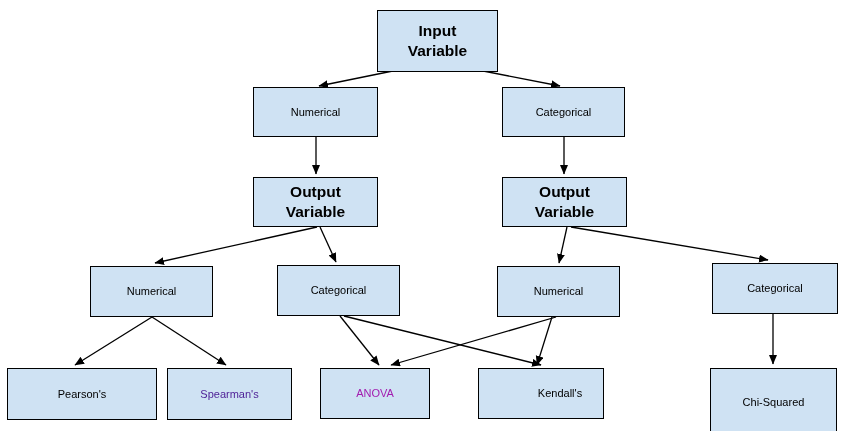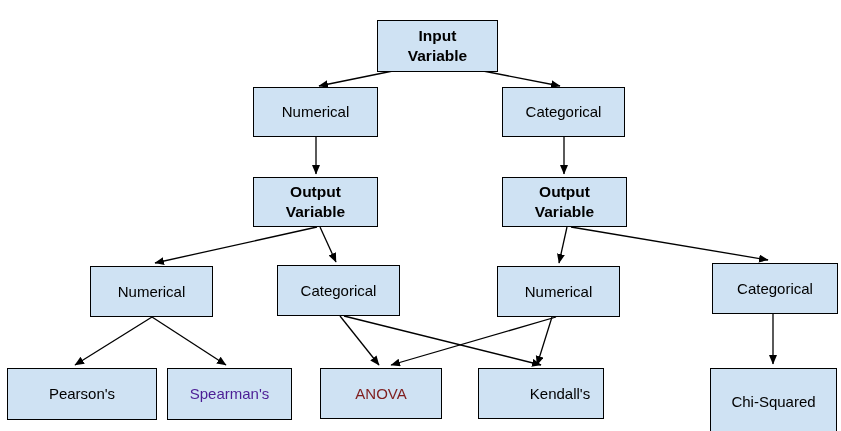--- a/index.html
+++ b/index.html
@@ -24,21 +24,21 @@
   }
   .node {
     position: absolute;
     box-sizing: border-box;
     border: 1px solid #000000;
     background: #cfe2f3;
     display: flex;
     align-items: center;
     justify-content: center;
     text-align: center;
-    font-size: 15px;
+    font-size: 11px;
     line-height: 1.28;
     color: #000000;
     white-space: pre-line;
   }
   .node.bold {
     font-weight: 700;
     font-size: 15.5px;
   }
 </style>
 </head>
@@ -63,31 +63,31 @@
         <line x1="152" y1="317" x2="75" y2="365" stroke="#000000" stroke-width="1.3" marker-end="url(#arrowhead)"></line>
         <line x1="152" y1="317" x2="226" y2="365" stroke="#000000" stroke-width="1.3" marker-end="url(#arrowhead)"></line>
         <line x1="340" y1="316" x2="379" y2="365" stroke="#000000" stroke-width="1.3" marker-end="url(#arrowhead)"></line>
         <line x1="344" y1="316" x2="541" y2="365" stroke="#000000" stroke-width="1.3" marker-end="url(#arrowhead)"></line>
         <line x1="556" y1="317" x2="391" y2="365" stroke="#000000" stroke-width="1.3" marker-end="url(#arrowhead)"></line>
         <line x1="552" y1="317" x2="537" y2="365" stroke="#000000" stroke-width="1.3" marker-end="url(#arrowhead)"></line>
         <line x1="773" y1="314" x2="773" y2="364" stroke="#000000" stroke-width="1.3" marker-end="url(#arrowhead)"></line>
       </g>
   </svg>
   <div id="nodes-layer">
-      <div class="node bold" style="left: 377px; top: 20px; width: 121px; height: 52px; background: rgb(207, 226, 243); border-color: rgb(0, 0, 0); color: rgb(0, 0, 0);">Input
+      <div class="node bold" style="left: 377px; top: 10px; width: 121px; height: 62px; background: rgb(207, 226, 243); border-color: rgb(0, 0, 0); color: rgb(0, 0, 0);">Input
 Variable</div>
       <div class="node" style="left: 253px; top: 87px; width: 125px; height: 50px; background: rgb(207, 226, 243); border-color: rgb(0, 0, 0); color: rgb(0, 0, 0);">Numerical</div>
       <div class="node" style="left: 502px; top: 87px; width: 123px; height: 50px; background: rgb(207, 226, 243); border-color: rgb(0, 0, 0); color: rgb(0, 0, 0);">Categorical</div>
       <div class="node bold" style="left: 253px; top: 177px; width: 125px; height: 50px; background: rgb(207, 226, 243); border-color: rgb(0, 0, 0); color: rgb(0, 0, 0);">Output
 Variable</div>
       <div class="node bold" style="left: 502px; top: 177px; width: 125px; height: 50px; background: rgb(207, 226, 243); border-color: rgb(0, 0, 0); color: rgb(0, 0, 0);">Output
 Variable</div>
       <div class="node" style="left: 90px; top: 266px; width: 123px; height: 51px; background: rgb(207, 226, 243); border-color: rgb(0, 0, 0); color: rgb(0, 0, 0);">Numerical</div>
       <div class="node" style="left: 277px; top: 265px; width: 123px; height: 51px; background: rgb(207, 226, 243); border-color: rgb(0, 0, 0); color: rgb(0, 0, 0);">Categorical</div>
       <div class="node" style="left: 497px; top: 266px; width: 123px; height: 51px; background: rgb(207, 226, 243); border-color: rgb(0, 0, 0); color: rgb(0, 0, 0);">Numerical</div>
       <div class="node" style="left: 712px; top: 263px; width: 126px; height: 51px; background: rgb(207, 226, 243); border-color: rgb(0, 0, 0); color: rgb(0, 0, 0);">Categorical</div>
       <div class="node" style="left: 7px; top: 368px; width: 150px; height: 52px; background: rgb(207, 226, 243); border-color: rgb(0, 0, 0); color: rgb(0, 0, 0);">Pearson's</div>
       <div class="node" style="left: 167px; top: 368px; width: 125px; height: 52px; background: rgb(207, 226, 243); border-color: rgb(0, 0, 0); color: #4c1d95;">Spearman's</div>
-      <div class="node" style="left: 320px; top: 368px; width: 122px; height: 51px; background: rgb(207, 226, 243); border-color: rgb(0, 0, 0); color: #7f1d1d;">ANOVA</div>
+      <div class="node" style="left: 320px; top: 368px; width: 110px; height: 51px; background: rgb(207, 226, 243); border-color: rgb(0, 0, 0); color: #a21caf;">ANOVA</div>
       <div class="node" style="left: 478px; top: 368px; width: 126px; height: 51px; background: rgb(207, 226, 243); border-color: rgb(0, 0, 0); color: rgb(0, 0, 0); padding-left: 38px;">Kendall's</div>
       <div class="node" style="left: 710px; top: 368px; width: 127px; height: 68px; background: rgb(207, 226, 243); border-color: rgb(0, 0, 0); color: #000000;">Chi-Squared</div>
     </div>
 </div>
 
 </body></html>

